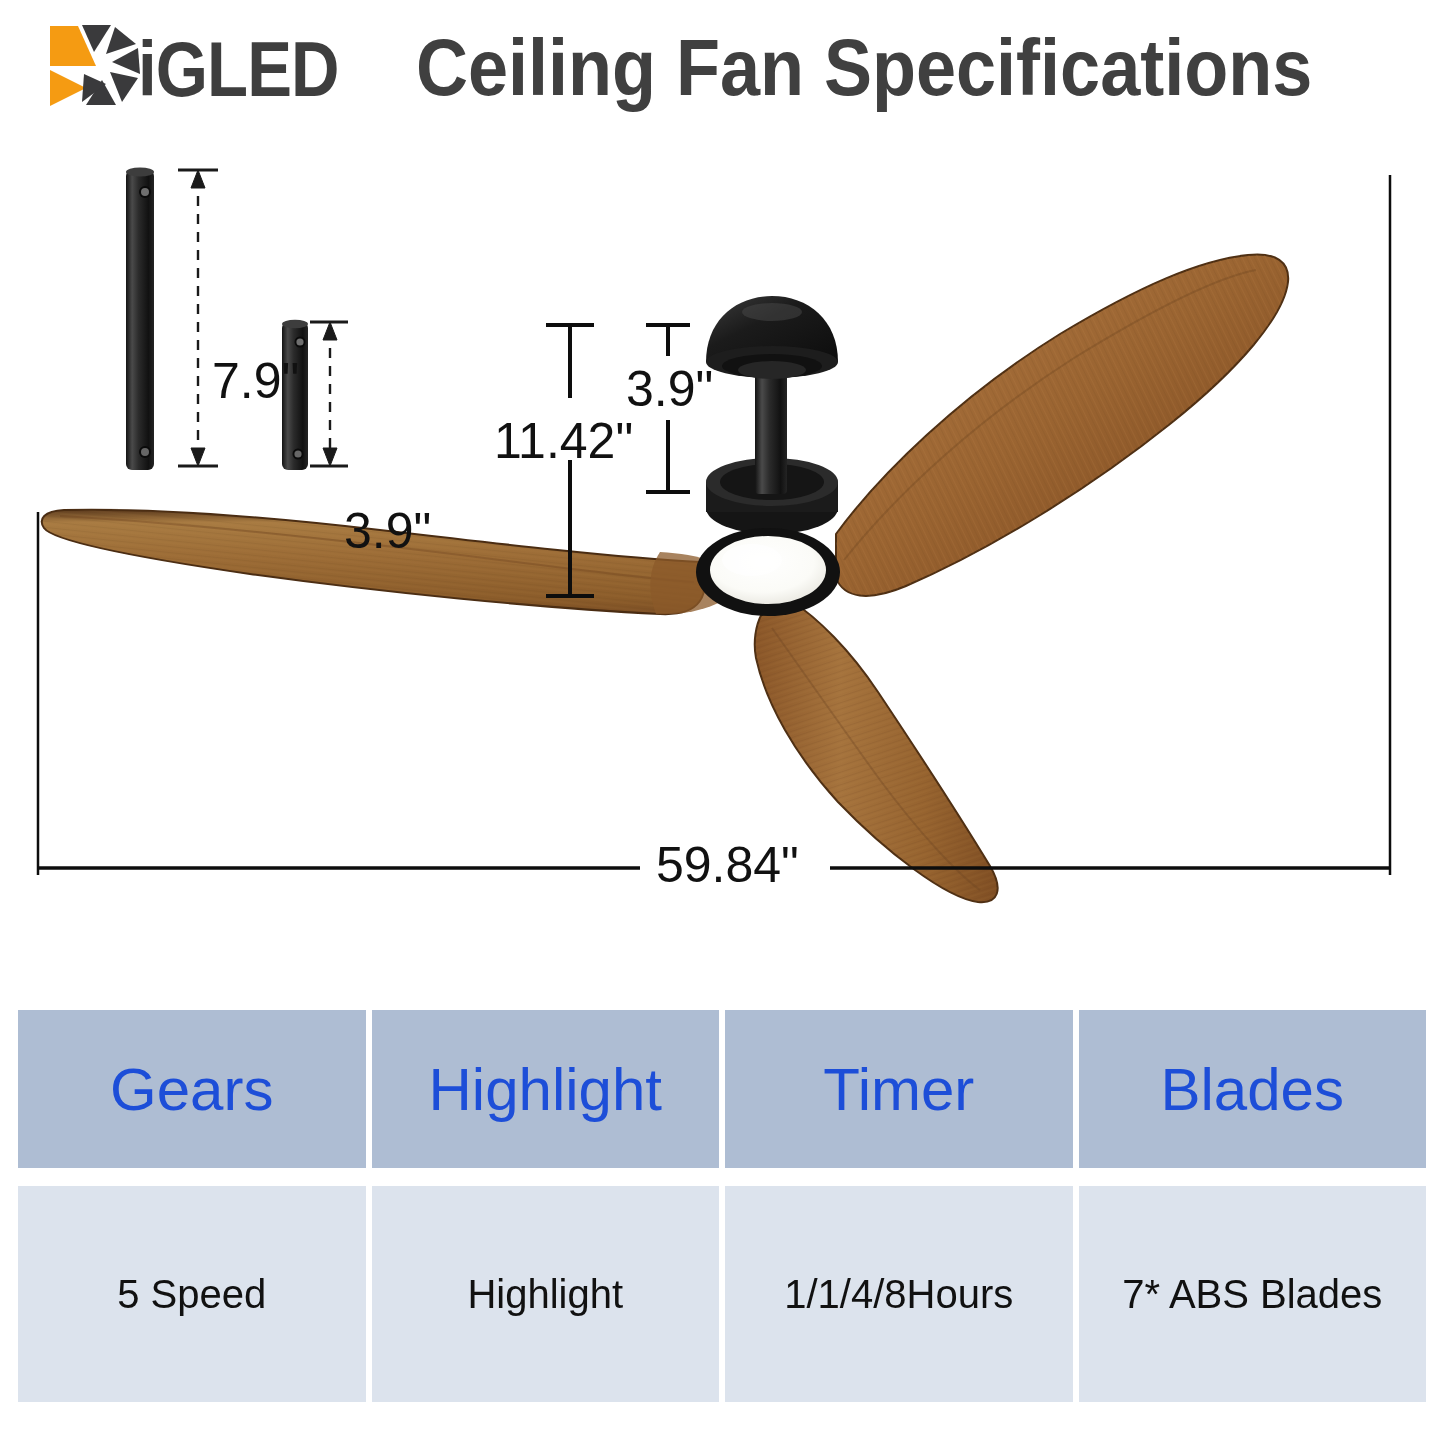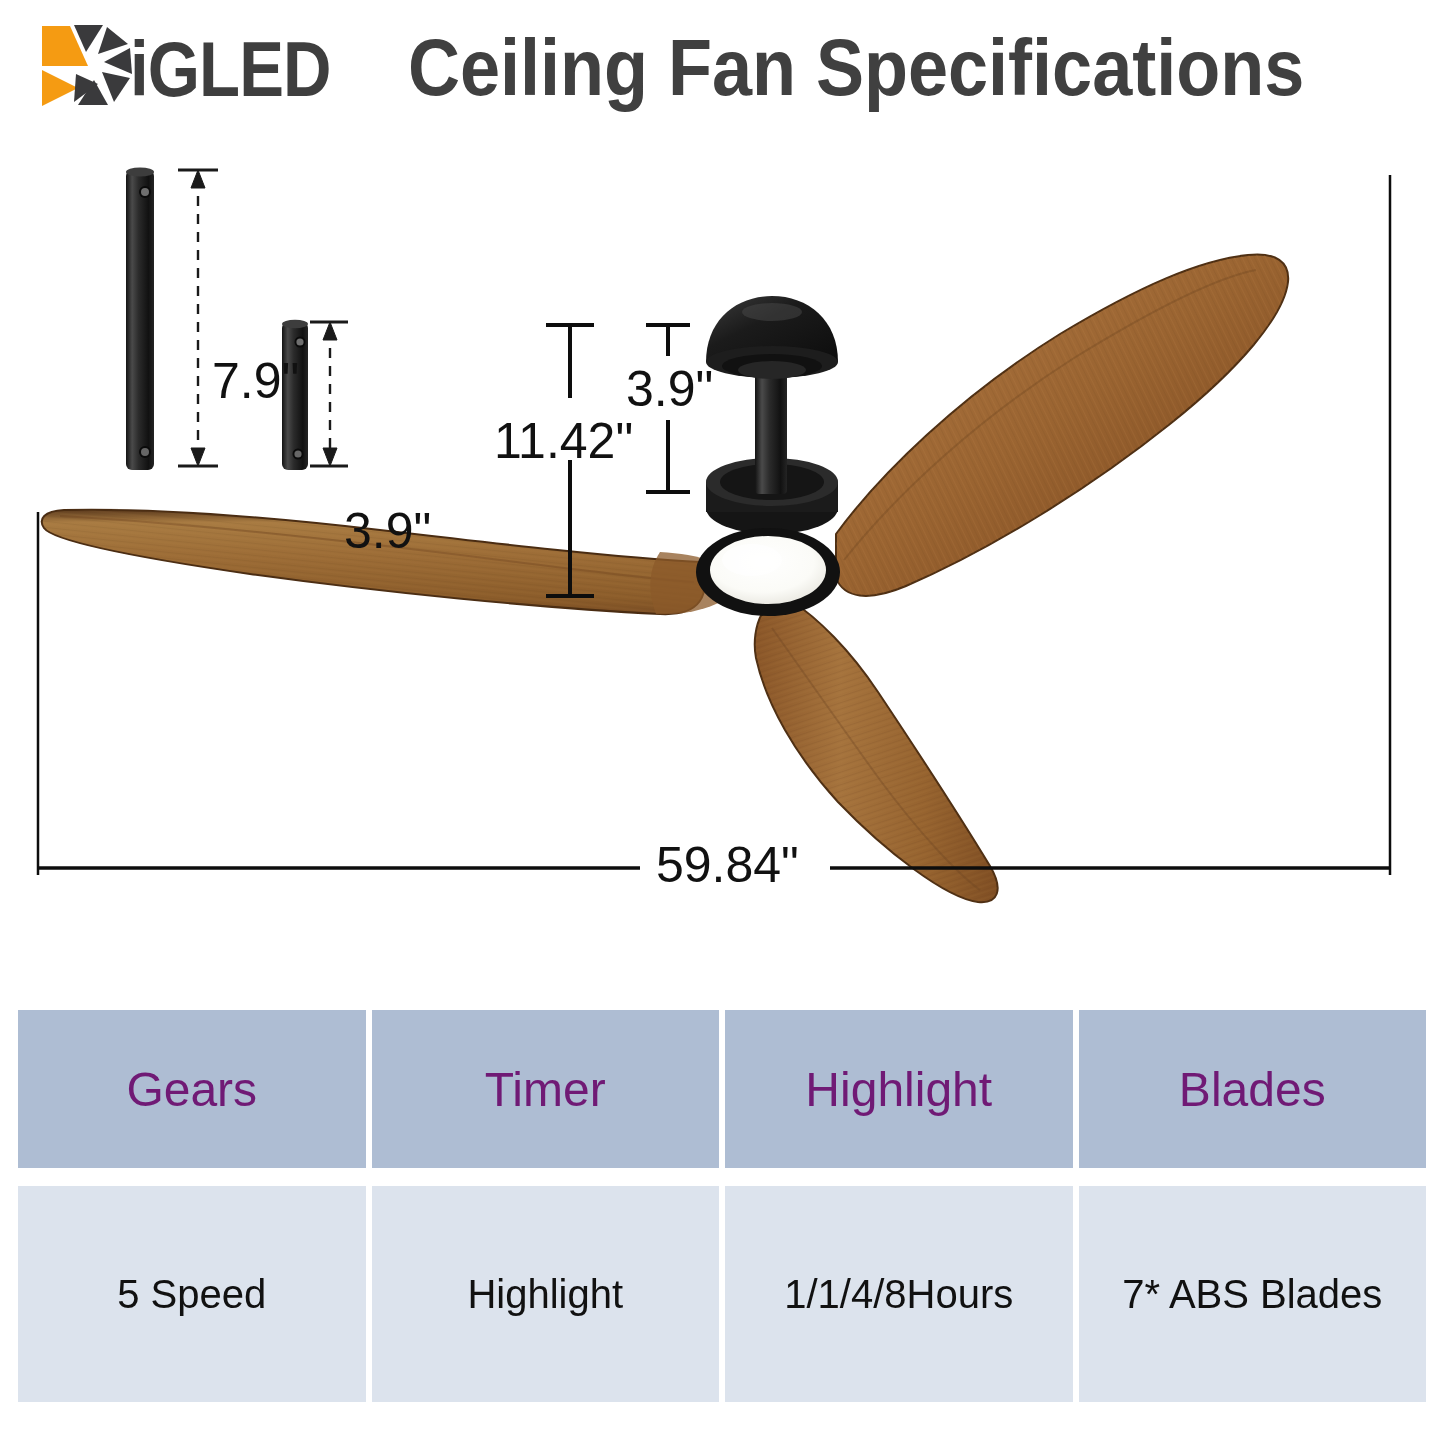--- a/index.html
+++ b/index.html
@@ -11,21 +11,21 @@
     width: 1445px;
     height: 1445px;
     position: relative;
     font-family: "Liberation Sans", sans-serif;
     overflow: hidden;
   }
 
   
   #header {
     position: absolute;
-    left: 4px; top: 0;
+    left: 12px; top: 0;
     width: 1266px;
     height: 130px;
   }
   #brand-logo-mark {
     position: absolute;
     left: 36px; top: 22px;
     width: 96px; height: 86px;
   }
   #brand-text {
     position: absolute;
@@ -76,25 +76,25 @@
   }
   #spec-header-row, #spec-data-row {
     display: flex;
     gap: 6px;
   }
   #spec-header-row { margin-bottom: 6px; }
   .th {
     flex: 1;
     height: 158px;
     background: #aebdd3;
-    color: #701a75;
+    color: #1d4ed8;
     display: flex;
     align-items: center;
     justify-content: center;
-    font-size: 48px;
+    font-size: 60px;
     font-family: "Liberation Sans Narrow", "Liberation Sans", sans-serif;
     transform-origin: center;
   }
   .td {
     flex: 1;
     height: 216px;
     background: #dce3ed;
     color: #111111;
     display: flex;
     align-items: center;
@@ -335,22 +335,22 @@
 
   <div class="dim-label" style="left:626px; top:230px;">3.9"</div>
 
   <div class="dim-label" style="left:656px; top:706px;">59.84"</div>
 </div>
 
 <div id="spec-table">
 
   <div id="spec-header-row">
     <div class="th">Gears</div>
+    <div class="th">Highlight</div>
     <div class="th">Timer</div>
-    <div class="th">Highlight</div>
     <div class="th">Blades</div>
   </div>
 
   <div id="spec-data-row">
     <div class="td">5 Speed</div>
     <div class="td">Highlight</div>
     <div class="td">1/1/4/8Hours</div>
     <div class="td">7* ABS Blades</div>
   </div>
 </div>

